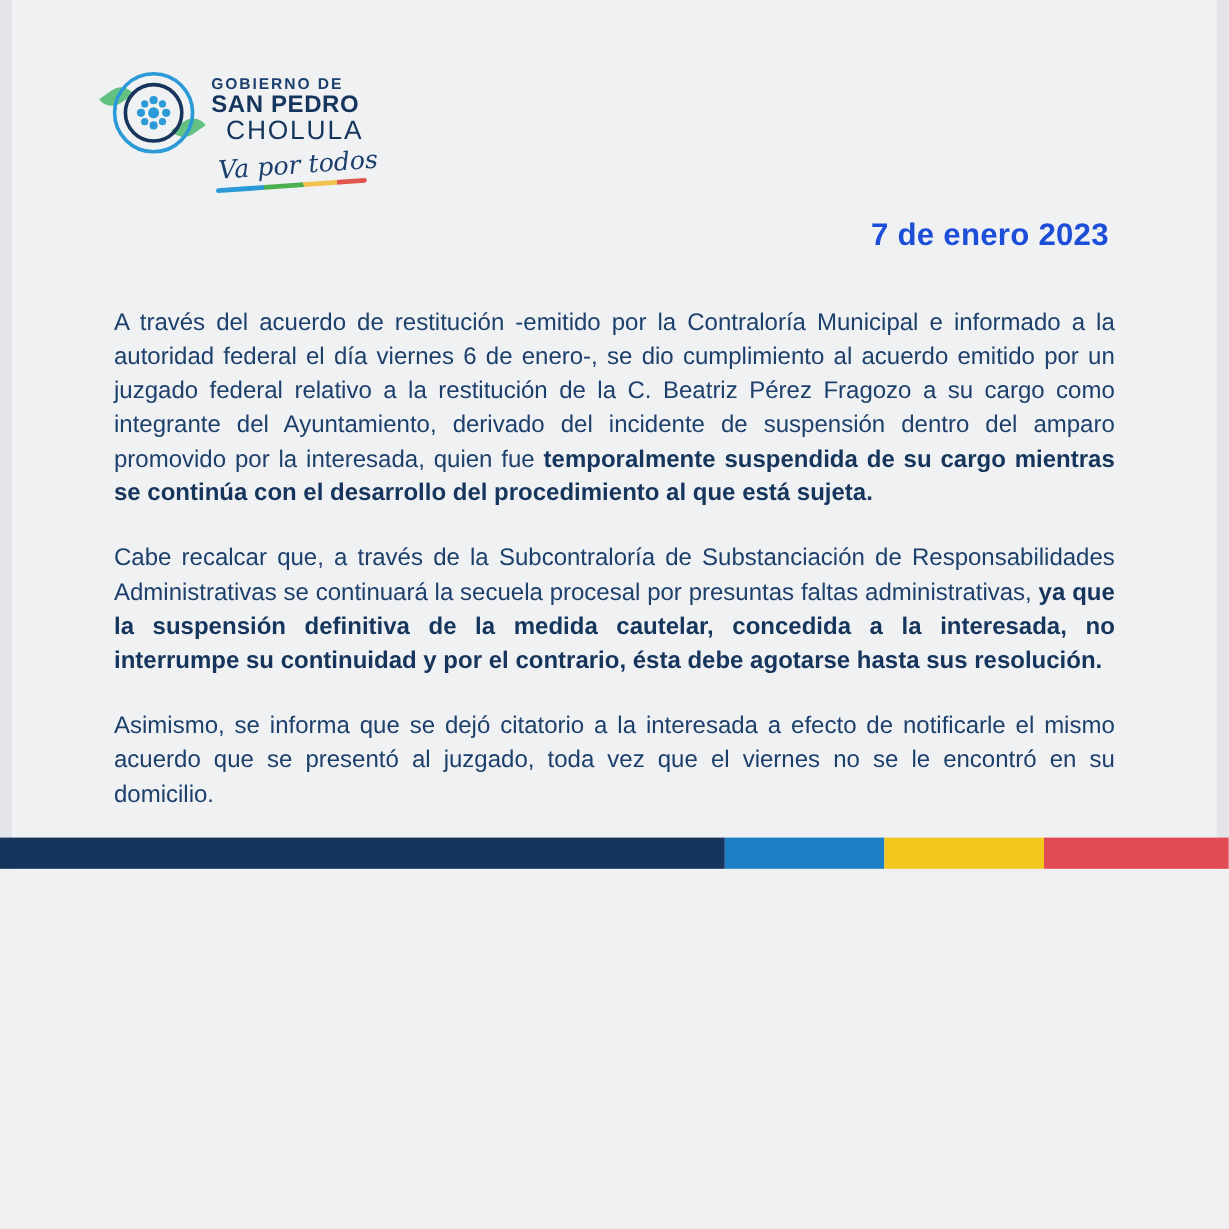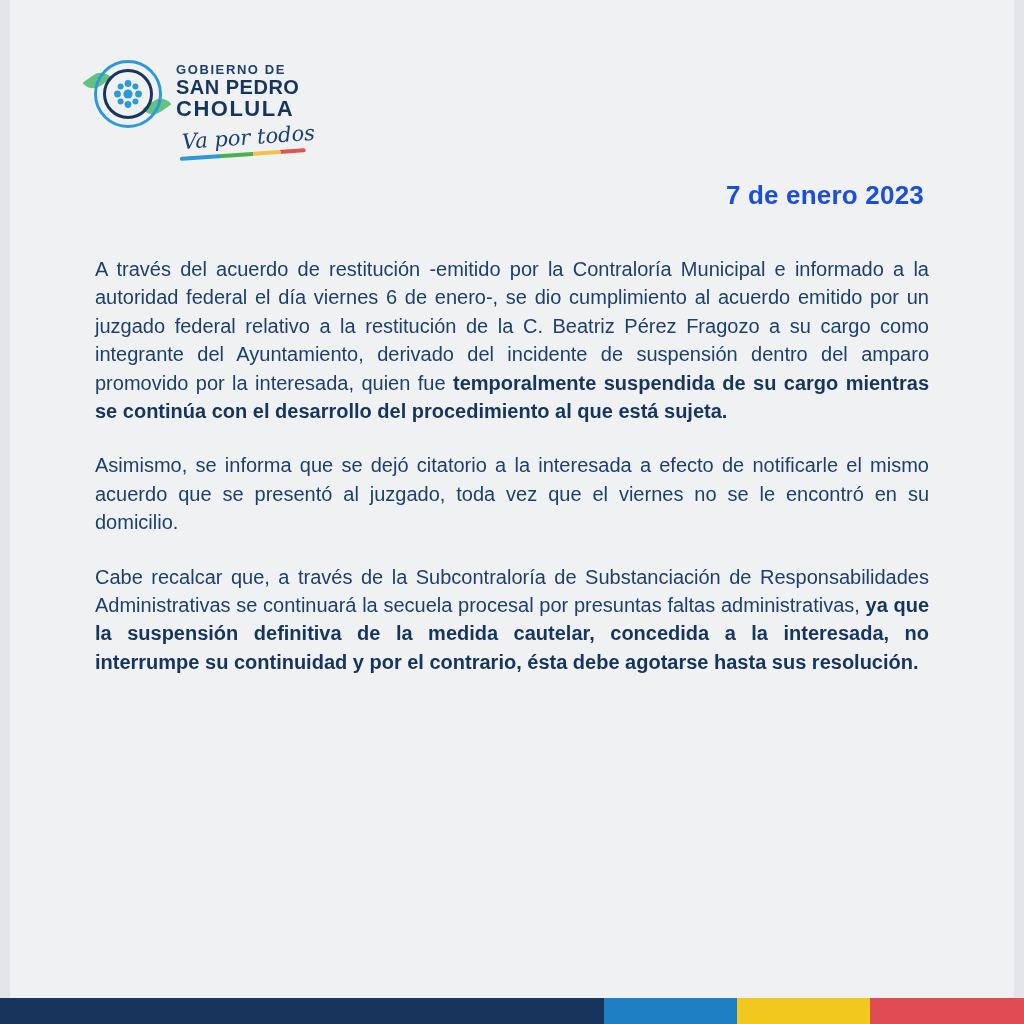--- a/index.html
+++ b/index.html
@@ -9,21 +9,21 @@
   body {
     width: 1024px;
     height: 1024px;
     background: #eef0f2;
     font-family: "Liberation Sans", sans-serif;
     overflow: hidden;
   }
   .page {
     position: relative;
     width: 1024px;
-    height: 1024px;
+    height: 724px;
     background: #f0f1f3;
     box-sizing: border-box;
   }
   .edge-left {
     position: absolute;
     left: 0; top: 0; bottom: 0;
     width: 10px;
     background: #e3e5e8;
   }
   .edge-right {
@@ -59,24 +59,25 @@
   }
   .logo-line2 {
     font-size: 20px;
     font-weight: bold;
     letter-spacing: 0.5px;
     color: #15355c;
     line-height: 1.02;
   }
   .logo-line3 {
     font-size: 22px;
-    font-weight: bold;
+    font-weight: normal;
     letter-spacing: 1.5px;
     color: #15355c;
     line-height: 1.1;
+    text-align: center;
   }
   .logo-slogan {
     margin-top: 8px;
     font-family: "DejaVu Serif", serif;
     font-style: italic;
     font-size: 21px;
     color: #1c3f6e;
     transform: rotate(-4deg);
     transform-origin: left center;
     margin-left: 6px;
@@ -209,22 +210,22 @@
       <div class="logo-line3">CHOLULA</div>
       <div class="logo-slogan">Va por todos</div>
       <div class="slogan-underline"></div>
     </div>
   </div>
 
   <div class="date">7 de enero 2023</div>
 
   <div class="content">
     <p class="para"><span>A través del acuerdo de restitución -emitido por la Contraloría Municipal e informado a la autoridad federal el día viernes 6 de enero-, se dio cumplimiento al acuerdo emitido por un juzgado federal relativo a la restitución de la C. Beatriz Pérez Fragozo a su cargo como integrante del Ayuntamiento, derivado del incidente de suspensión dentro del amparo promovido por la interesada, quien fue </span><b>temporalmente suspendida de su cargo mientras se continúa con el desarrollo del procedimiento al que está sujeta.</b></p>
+    <p class="para"><span>Cabe recalcar que, a través de la Subcontraloría de Substanciación de Responsabilidades Administrativas se continuará la secuela procesal por presuntas faltas administrativas, </span><b>ya que la suspensión definitiva de la medida cautelar, concedida a la interesada, no interrumpe su continuidad y por el contrario, ésta debe agotarse hasta sus resolución.</b></p>
     <p class="para"><span>Asimismo, se informa que se dejó citatorio a la interesada a efecto de notificarle el mismo acuerdo que se presentó al juzgado, toda vez que el viernes no se le encontró en su domicilio.</span></p>
-    <p class="para"><span>Cabe recalcar que, a través de la Subcontraloría de Substanciación de Responsabilidades Administrativas se continuará la secuela procesal por presuntas faltas administrativas, </span><b>ya que la suspensión definitiva de la medida cautelar, concedida a la interesada, no interrumpe su continuidad y por el contrario, ésta debe agotarse hasta sus resolución.</b></p>
   </div>
 
   <div class="footer">
       <div class="seg" style="background: rgb(23, 53, 92); width: 59%;"></div>
       <div class="seg" style="background: rgb(31, 127, 196); width: 13%;"></div>
       <div class="seg" style="background: rgb(242, 200, 30); width: 13%;"></div>
       <div class="seg" style="background: rgb(224, 75, 84); width: 15%;"></div>
     </div>
 
 </div>

